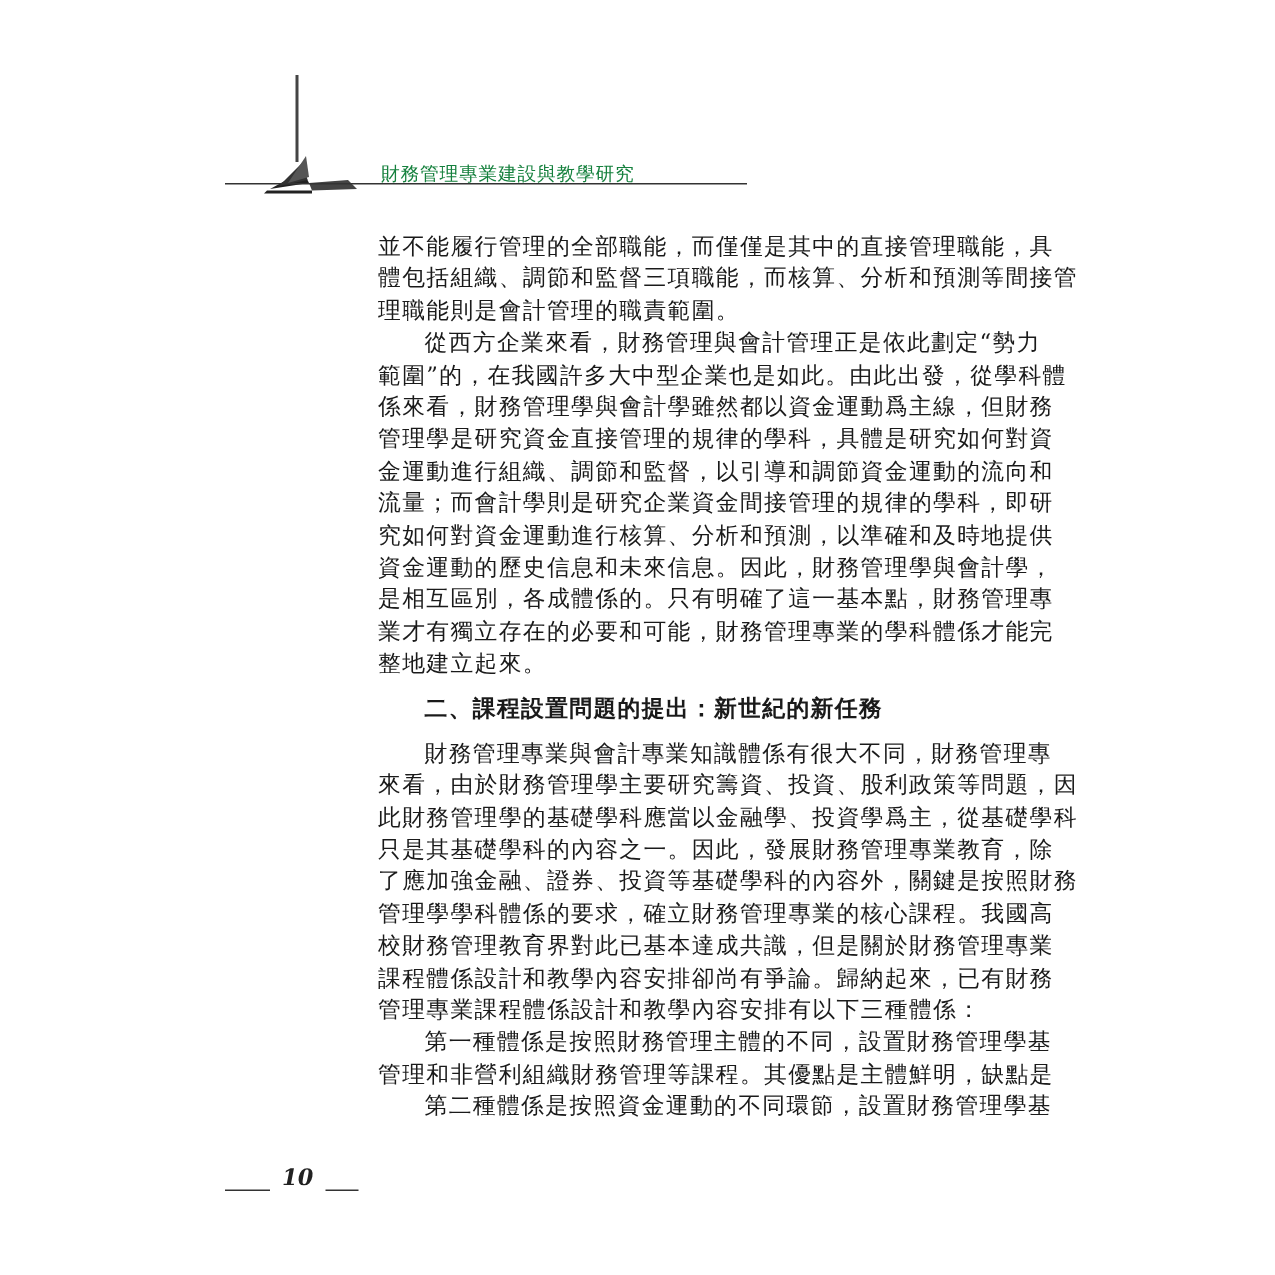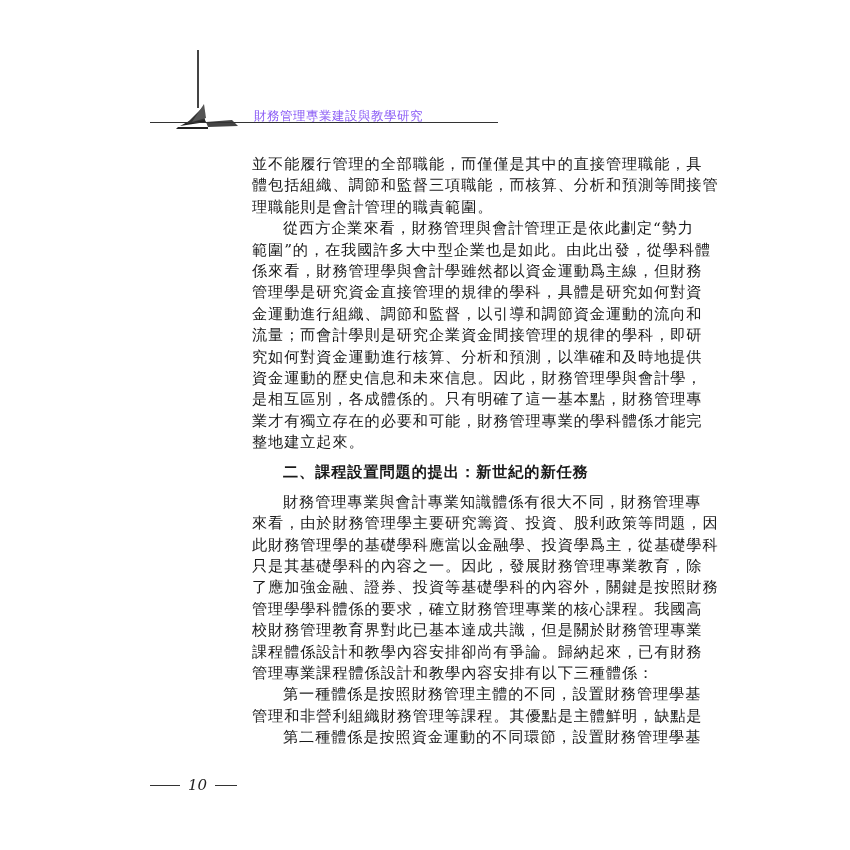--- a/index.html
+++ b/index.html
@@ -1,27 +1,27 @@
 <!DOCTYPE html>
 <html><head>
 <meta charset="utf-8">
 <style>
   html, body { margin:0; padding:0; background:#ffffff; }
   body { width:850px; height:850px; position:relative; overflow:hidden;
          font-family:"DejaVu Serif","Liberation Serif",serif; color:#1a1a1a; }
   .vline { position:absolute; left:197px; top:50px; width:2px; height:58px; background:#444; }
   .hrule { position:absolute; top:122px; left:150px; width:348px; height:1px; background:#333; }
   .book { position:absolute; left:172px; top:100px; width:70px; height:30px; }
-  .running-head { position:absolute; left:254px; top:108px; font-size:12.5px; letter-spacing:0.5px; color:#8b5cf6; }
+  .running-head { position:absolute; left:254px; top:108px; font-size:12.5px; letter-spacing:0.5px; color:#15803d; }
   .body-text { position:absolute; left:252px; top:154px; width:372px; }
   .line { height:21.4px; line-height:21.4px; font-size:15.2px; white-space:nowrap; letter-spacing:0.9px; }
   .indent { padding-left:31px; }
   .heading { font-weight:bold; padding-left:31px; margin:9px 0 8px 0; }
-  .folio { position:absolute; left:150px; top:776px; font-size:15px; font-style:italic; font-weight:normal;
-           display:flex; align-items:center; gap:8px; color:#222; }
+  .folio { position:absolute; left:150px; top:776px; font-size:15px; font-style:italic; font-weight:bold;
+           display:flex; align-items:flex-end; gap:8px; color:#222; }
   .dash { display:inline-block; height:1px; background:#333; }
 </style>
 </head>
 <body>
 
 <div class="vline"></div>
 <svg class="book" viewBox="0 0 70 30">
   <path d="M8 26 L30 14 L34 22 Z" fill="#222"></path>
   <path d="M14 24 L30 8 L33 20 Z" fill="#333"></path>
   <path d="M20 22 L32 4 L34 18 Z" fill="#555"></path>

